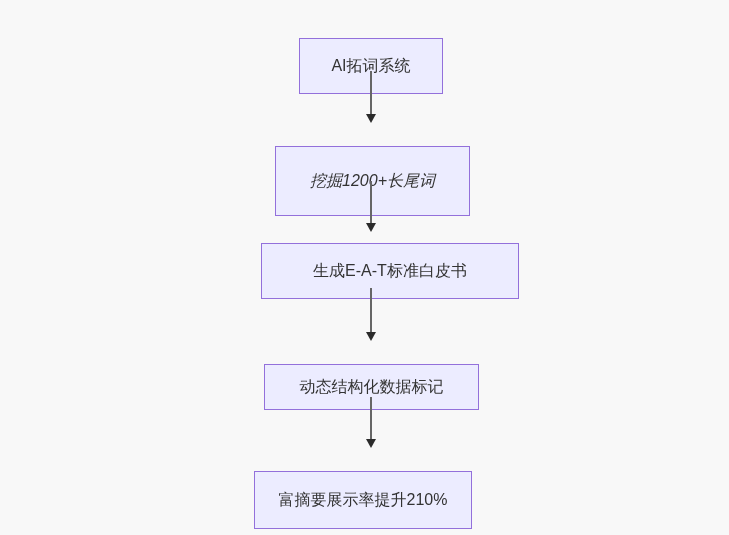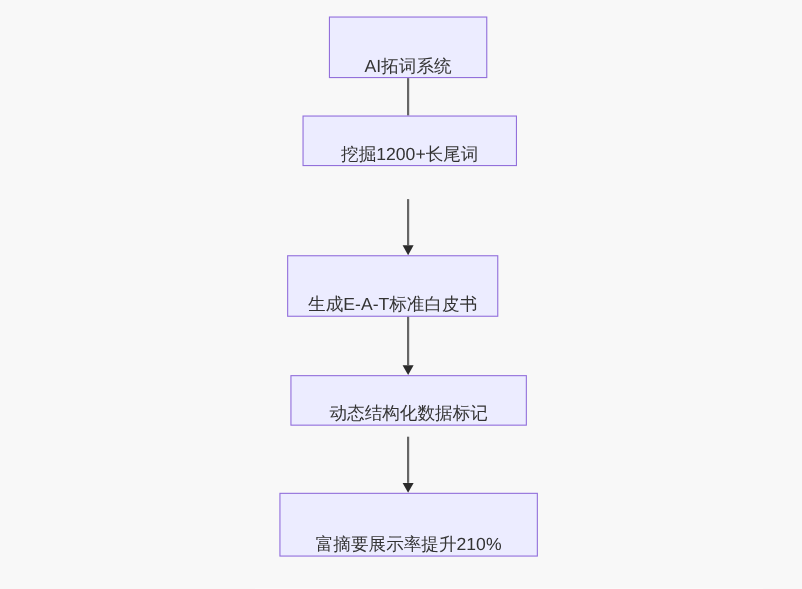--- a/index.html
+++ b/index.html
@@ -18,30 +18,31 @@
   }
   .node {
     position: absolute;
     box-sizing: border-box;
     background: var(--node-fill, #ECECFF);
     border: 1px solid var(--node-border, #9370DB);
     color: var(--text-color, #333333);
     font-size: 16px;
     line-height: 1.2;
     display: flex;
-    align-items: flex-end;
+    align-items: center;
     justify-content: center;
     text-align: center;
     white-space: nowrap;
+    margin-top: 23px;
   }
   .node-1 { left: 299px; top: 15px;  width: 144px; height: 56px; }
-  .node-2 { left: 275px; top: 105px; width: 195px; height: 46px; }
-  .node-3 { left: 261px; top: 232px; width: 192px; height: 56px; }
+  .node-2 { left: 275px; top: 123px; width: 195px; height: 70px; font-style: italic; }
+  .node-3 { left: 261px; top: 220px; width: 258px; height: 56px; }
   .node-4 { left: 264px; top: 341px; width: 215px; height: 46px; }
-  .node-5 { left: 254px; top: 448px; width: 235px; height: 58px; }
+  .node-5 { left: 254px; top: 448px; width: 218px; height: 58px; }
 
   .edge {
     position: absolute;
     left: 370px;
     width: 2px;
     background: var(--edge-color, #666666);
   }
   .edge-1 { top: 71px;  height: 43px; }
   .edge-2 { top: 181px; height: 42px; }
   .edge-3 { top: 288px; height: 44px; }

